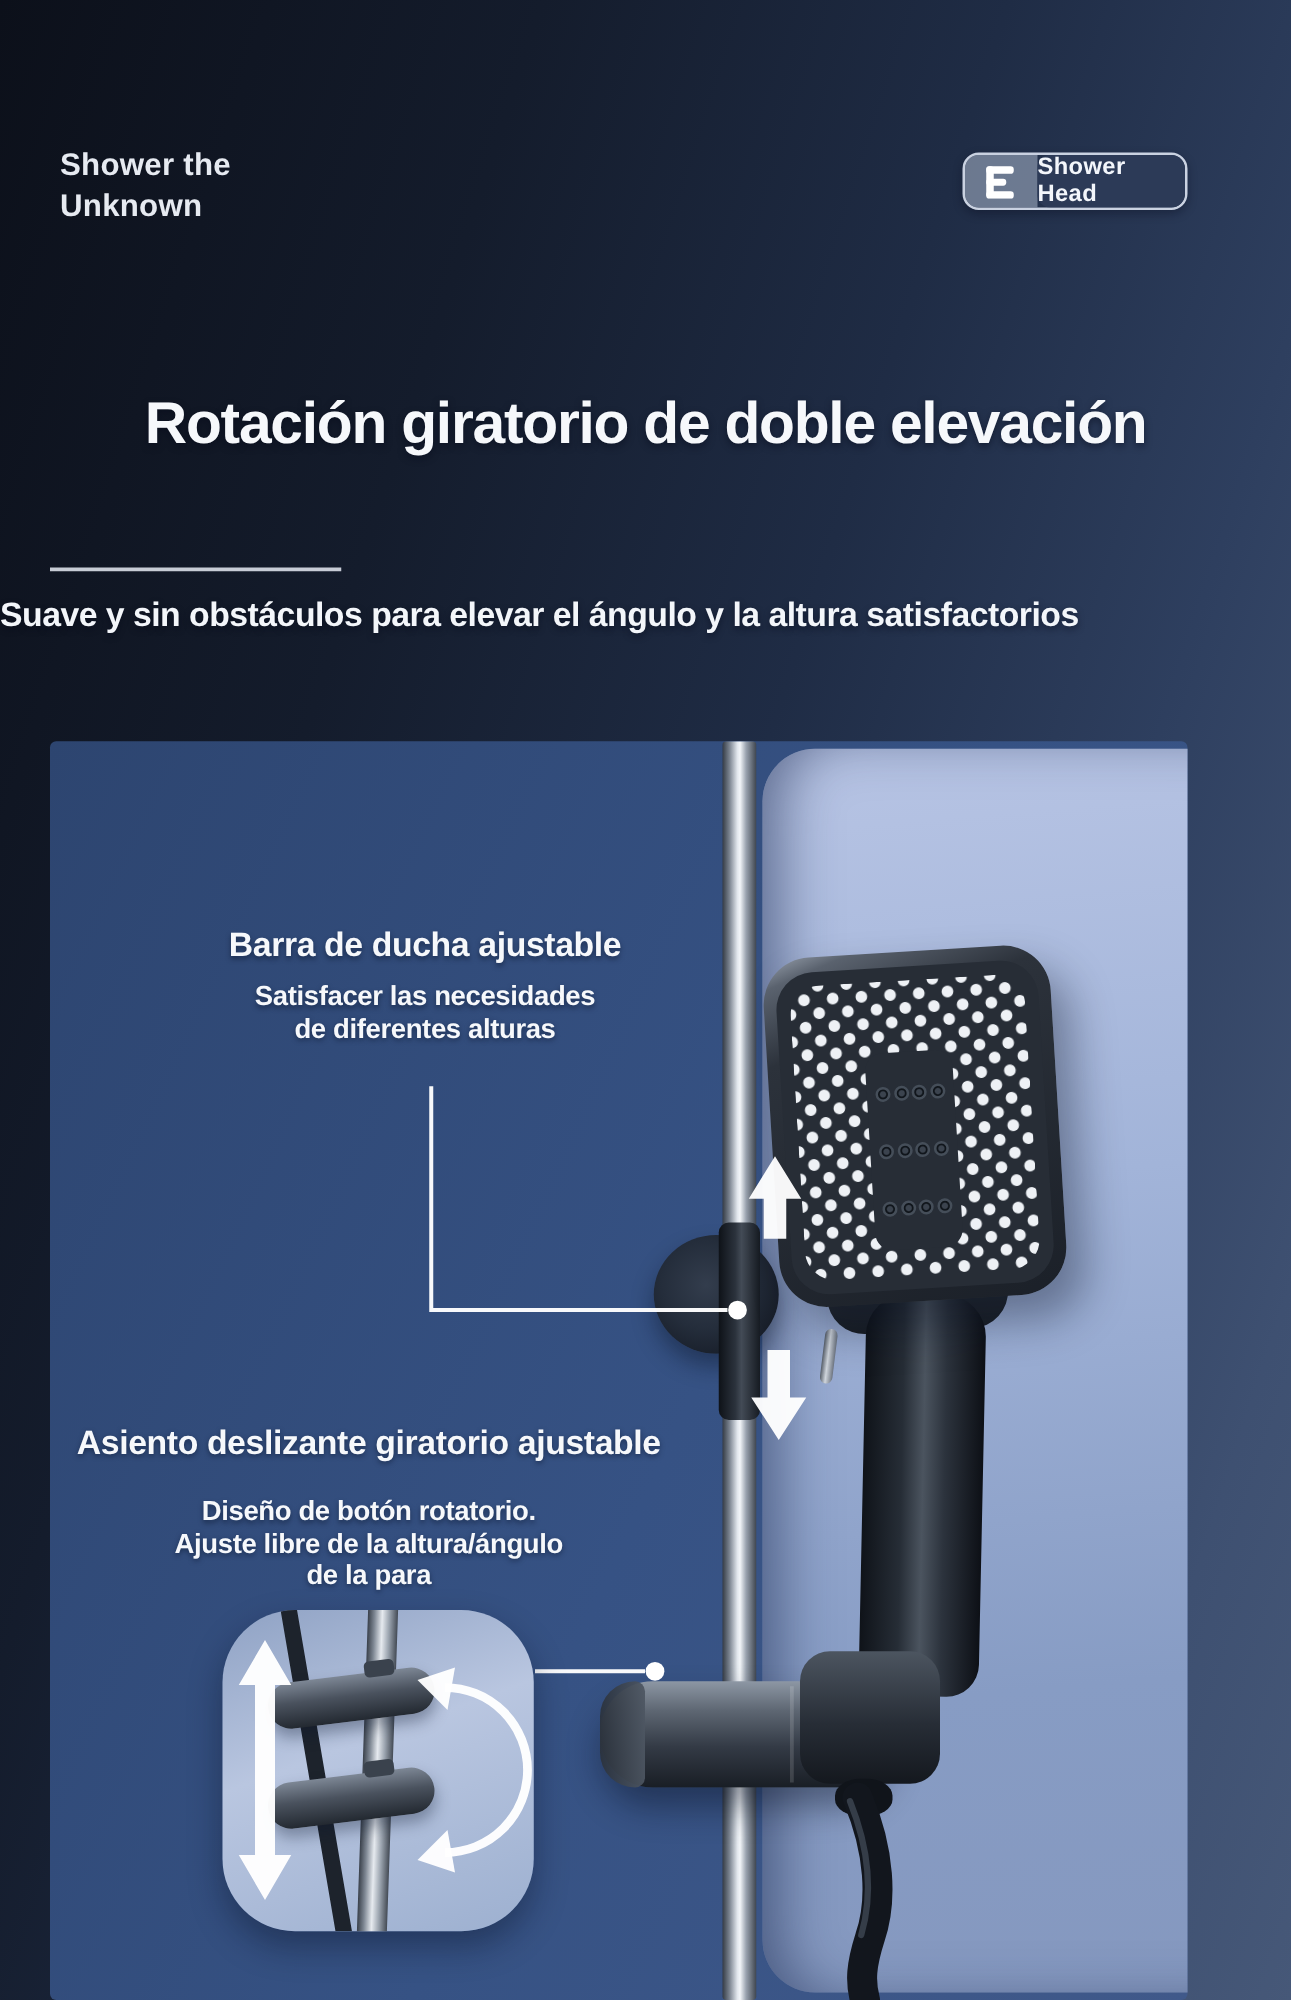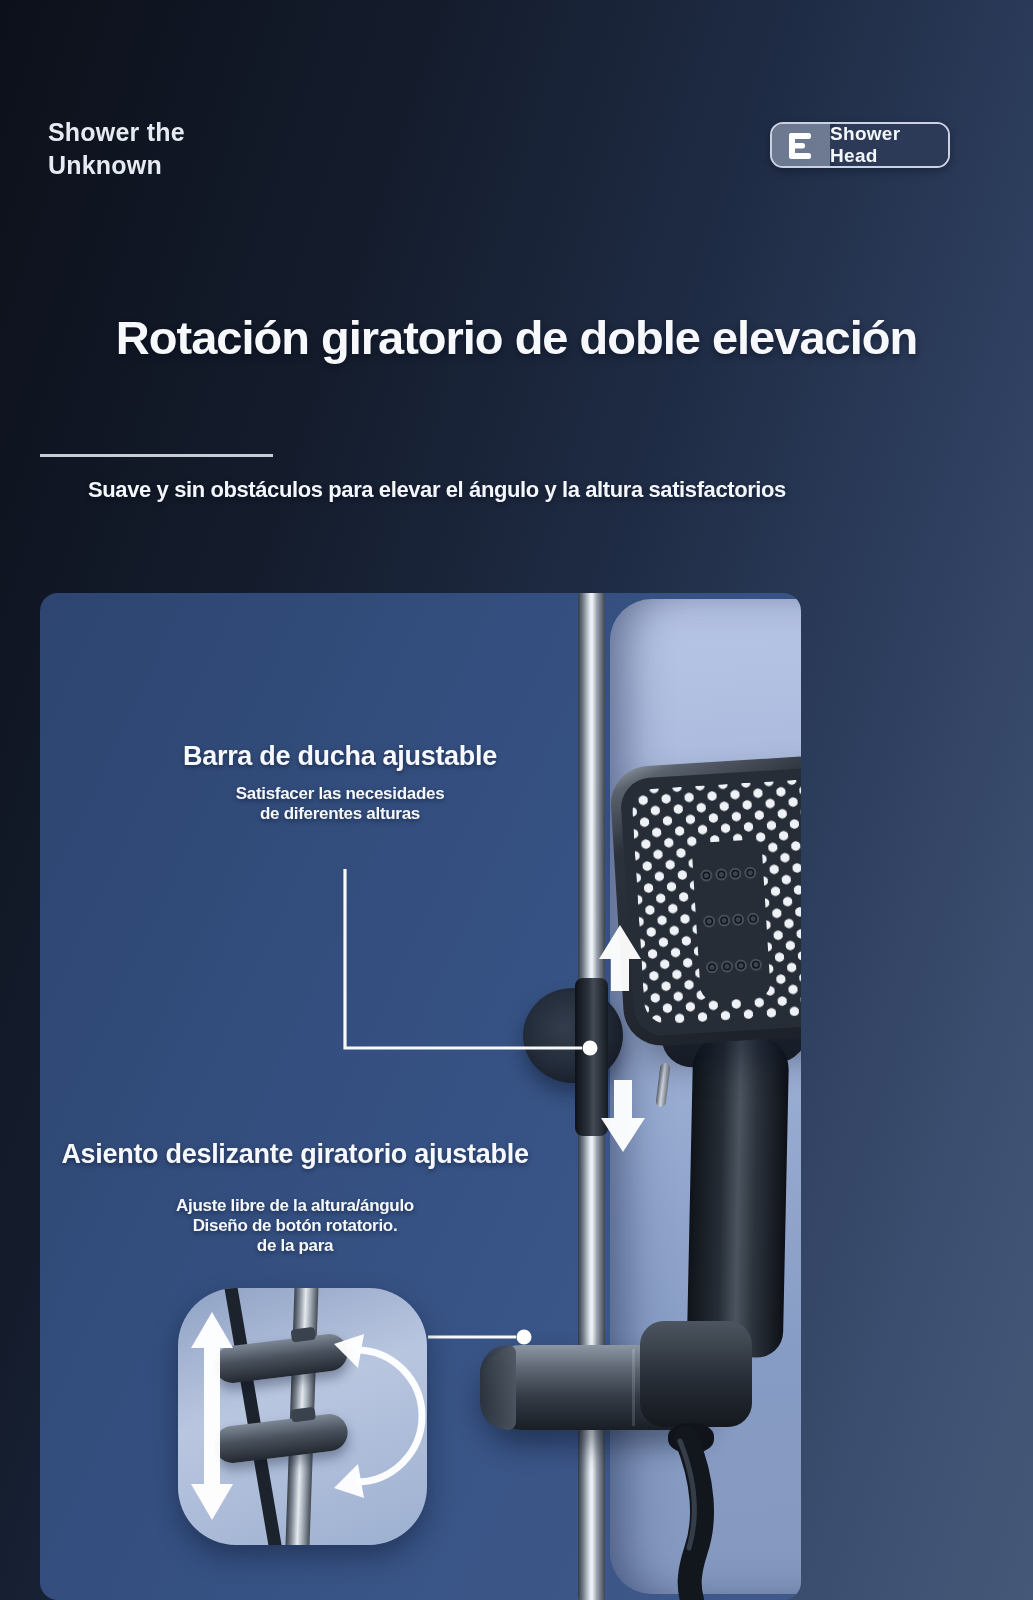--- a/index.html
+++ b/index.html
@@ -35,29 +35,29 @@
   .hero-title {
     position:absolute; left:0; top:310px; width:1033px; text-align:center;
     color:#f6f8fb; font-size:47px; font-weight:bold; letter-spacing:-1px; white-space:nowrap;
     text-shadow:0 3px 6px rgba(5,10,25,.5);
   }
   .hero-divider {
     position:absolute; left:40px; top:454px; width:233px; height:3px;
     background:#dbe0e9; opacity:.9;
   }
   .hero-subtitle {
-    position:absolute; left:0; top:477px; width:874px; text-align:center;
-    color:#f3f6fa; font-size:22px; font-weight:bold; letter-spacing:-.4px; white-space:nowrap;
+    position:absolute; left:0; top:477px; width:874px; 
+    color:#f3f6fa; font-size:27px; font-weight:bold; letter-spacing:-.4px; white-space:nowrap;
     text-shadow:0 2px 5px rgba(5,10,25,.5);
   }
 
   
   .photo-card {
-    position:absolute; left:40px; top:593px; width:761px; height:1007px;
-    border-radius:18px; overflow:hidden;
+    position:absolute; left:40px; top:593px; width:910px; height:1007px;
+    border-radius:5px; overflow:hidden;
     background:linear-gradient(115deg,#2d4570 0%,#365284 55%,#40598a 100%);
   }
   .light-panel {
     position:absolute; left:570px; top:6px; width:381px; height:995px; border-radius:42px;
     background:linear-gradient(175deg,#b7c4e4 0%,#a2b4d9 35%,#879cc4 75%,#8598bf 100%);
     box-shadow:inset 26px 0 44px -12px rgba(25,40,78,.55);
   }
 
   
   .wall-disc {
@@ -163,21 +163,21 @@
   .mini-nub {
     position:absolute; left:80px; top:-9px; width:24px; height:13px; border-radius:4px;
     background:#3a424d;
   }
 
   
   .callout { position:absolute; text-align:center; color:#f6f8fb; text-shadow:0 2px 4px rgba(8,18,40,.5); }
   .callout-bar { left:20px; top:148px; width:560px; }
   .callout-seat { left:0; top:546px; width:510px; }
   .callout-title { font-size:27px; font-weight:bold; letter-spacing:-.3px; }
-  .callout-desc { font-size:17px; font-weight:bold; line-height:1.17; letter-spacing:-.3px; }
+  .callout-desc { font-size:22px; font-weight:bold; line-height:1.17; letter-spacing:-.3px; }
   .callout-bar .callout-desc { margin-top:12px; }
   .callout-seat .callout-desc { margin-top:26px; }
 
   .overlay-svg, .inset-svg { position:absolute; left:0; top:0; pointer-events:none; }
 </style>
 </head>
 <body>
 
 <div class="page">
 
@@ -294,20 +294,20 @@
       <div class="callout-title">Barra de ducha ajustable</div>
       <div class="callout-desc">
         <div>Satisfacer las necesidades</div>
         <div>de diferentes alturas</div>
       </div>
     </div>
 
     <div class="callout callout-seat">
       <div class="callout-title">Asiento deslizante giratorio ajustable</div>
       <div class="callout-desc">
+        <div>Diseño de botón rotatorio.</div>
         <div>Ajuste libre de la altura/ángulo</div>
-        <div>Diseño de botón rotatorio.</div>
         <div>de la para</div>
       </div>
     </div>
 
   </div>
 </div>
 
 </body></html>

